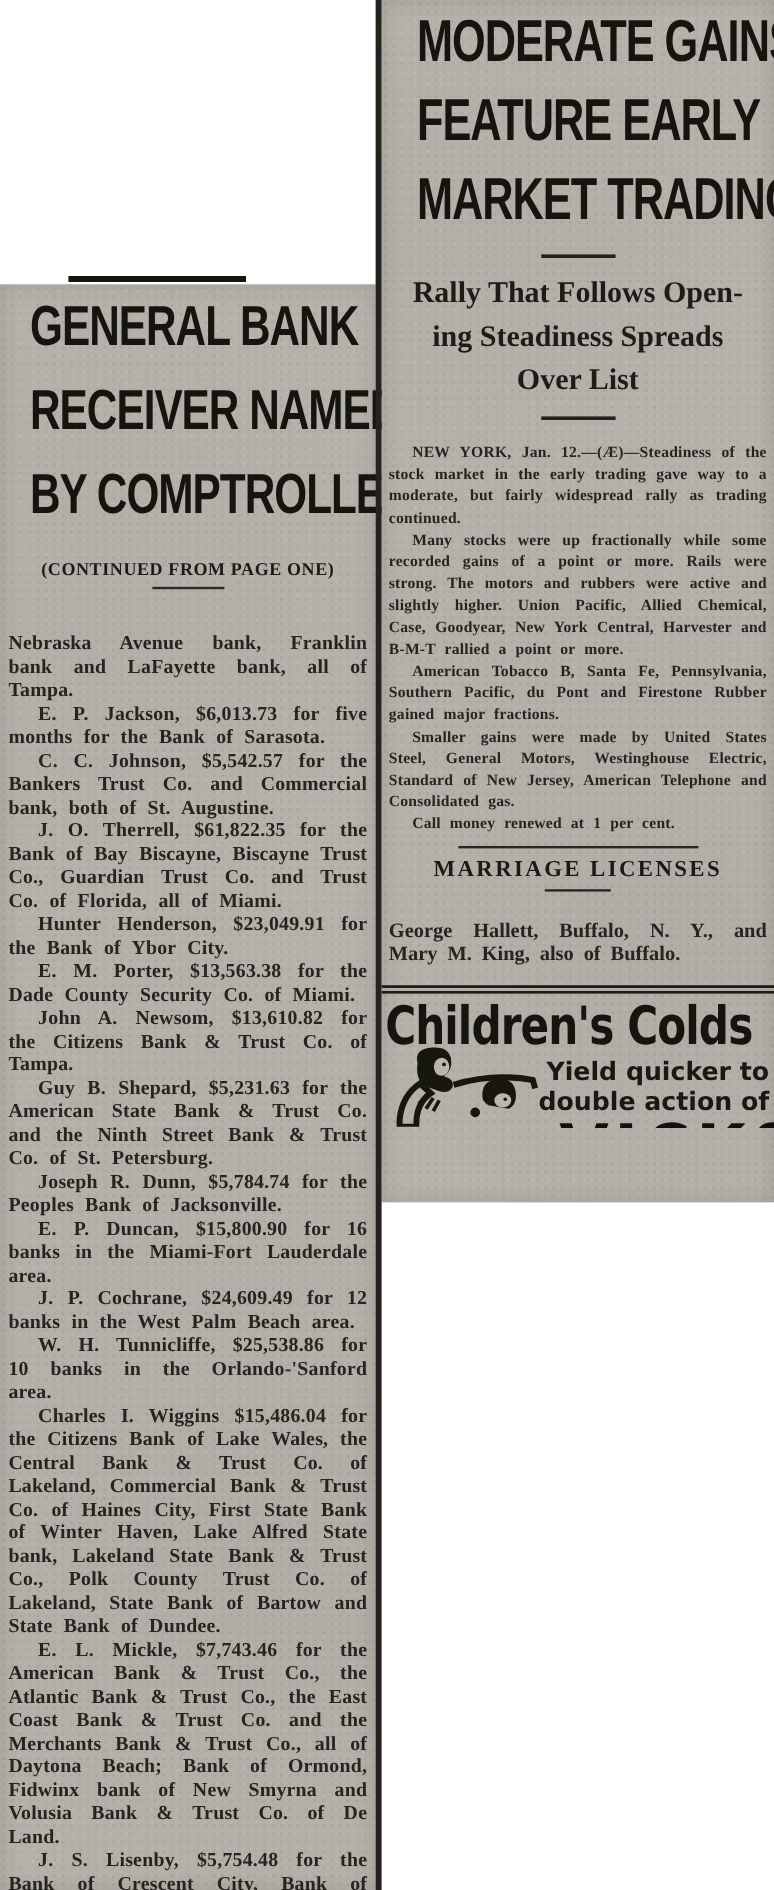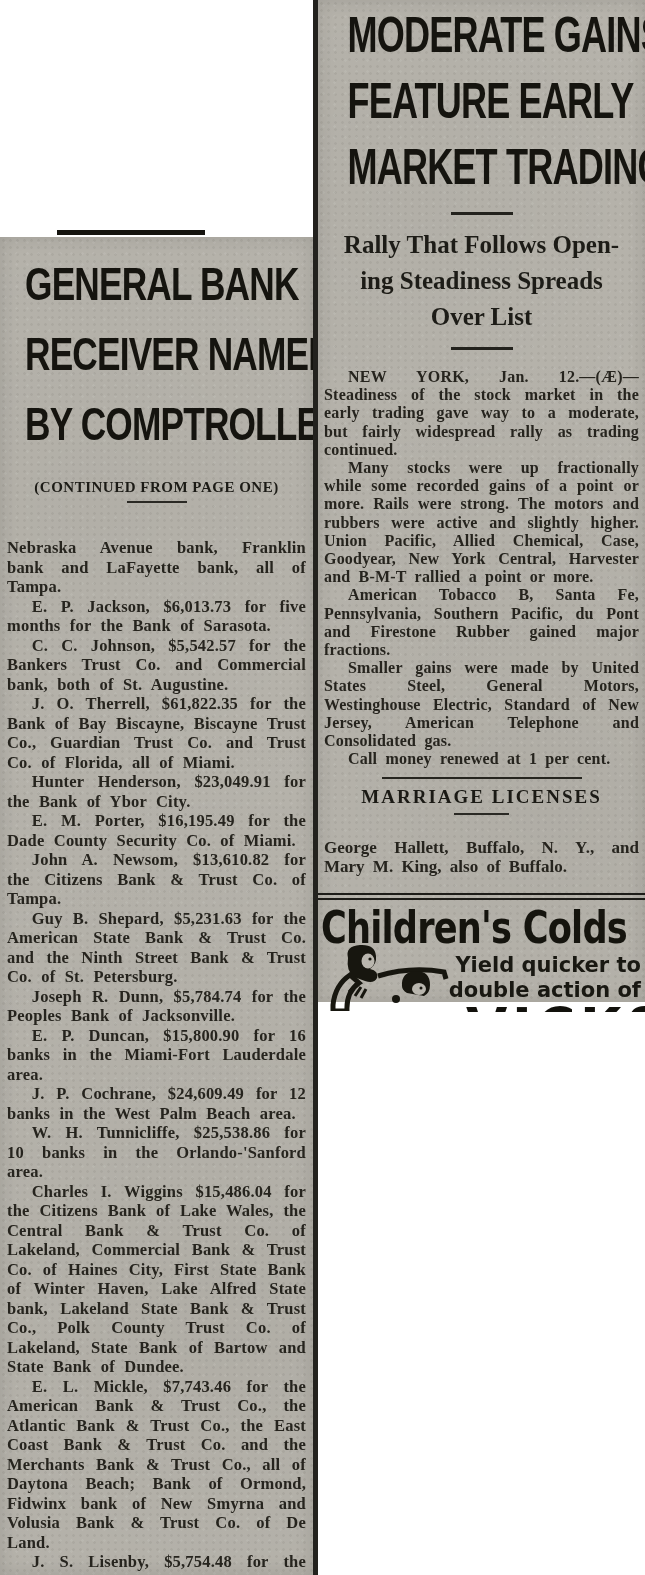--- a/index.html
+++ b/index.html
@@ -15,21 +15,21 @@
       radial-gradient(circle at 30% 20%, rgba(0,0,0,0.04), transparent 60%),
       radial-gradient(circle at 70% 80%, rgba(0,0,0,0.05), transparent 55%);
     background-size:7px 7px, 11px 11px, 100% 100%, 100% 100%;
   }
   
   .col-divider{position:absolute;left:313px;top:0;width:5px;height:1575px;background:#23221e;}
   .left-topbar{position:absolute;left:57px;top:230px;width:148px;height:5px;background:#15140f;}
 
   
   .left-col{position:absolute;left:0;top:237px;width:313px;height:1338px;box-shadow:inset 0 0 18px rgba(0,0,0,0.12);}
-  .headline-left{padding-top:12px;}
+  .headline-left{padding-top:0;}
   .headline-left .hline{
     display:block;white-space:nowrap;text-align:center;
     font-family:"Liberation Sans",sans-serif;font-weight:700;
     font-size:42px;line-height:70px;letter-spacing:-1px;color:#15140f;
     transform:scale(0.84,1.12);
   }
   .continued{
     margin-top:20px;text-align:center;font-weight:700;font-size:15px;letter-spacing:0.5px;color:#1c1b16;
   }
   .rule-sm{height:2px;background:#2a2924;margin:5px auto 0;}
@@ -50,21 +50,21 @@
     font-family:"Liberation Sans",sans-serif;font-weight:700;
     font-size:44px;line-height:66px;letter-spacing:-1px;color:#15140f;
     transform:scale(0.82,1.12);
   }
   .subhead{
     text-align:center;font-weight:700;font-size:25px;line-height:36px;color:#1d1c17;
   }
   .rule-mid{width:62px;height:3px;background:#23221d;margin:12px auto;}
   .body-right{
     padding:6px 6px 0 6px;text-align:justify;
-    font-size:16px;line-height:18.2px;font-weight:700;color:#26241e;
+    font-size:13px;line-height:18.2px;font-weight:700;color:#26241e;
     word-spacing:4px;letter-spacing:0.2px;
   }
   .section-rule{width:200px;height:2px;background:#26251f;margin:9px auto 7px;}
   .marriage-heading{
     text-align:center;font-weight:700;font-size:19px;letter-spacing:2px;color:#1b1a15;
   }
   .marriage-body{
     padding:6px 6px 0 6px;text-align:justify;font-size:17px;line-height:19px;font-weight:700;
     word-spacing:4px;color:#26241e;
   }
@@ -104,21 +104,21 @@
       <span class="hline">BY COMPTROLLER</span>
     </div>
     <div class="continued">(CONTINUED FROM PAGE ONE)</div>
     <div class="rule-sm w60"></div>
     <div class="body-left">
       <p class="flush">Nebraska Avenue bank, Franklin bank and LaFayette bank, all of Tampa.</p>
       <p>E. P. Jackson, $6,013.73 for five months for the Bank of Sarasota.</p>
       <p>C. C. Johnson, $5,542.57 for the Bankers Trust Co. and Commercial bank, both of St. Augustine.</p>
       <p>J. O. Therrell, $61,822.35 for the Bank of Bay Biscayne, Biscayne Trust Co., Guardian Trust Co. and Trust Co. of Florida, all of Miami.</p>
       <p>Hunter Henderson, $23,049.91 for the Bank of Ybor City.</p>
-      <p>E. M. Porter, $16,195.49 for the Dade County Security Co. of Miami.</p>
+      <p>E. M. Porter, $13,563.38 for the Dade County Security Co. of Miami.</p>
       <p>John A. Newsom, $13,610.82 for the Citizens Bank &amp; Trust Co. of Tampa.</p>
       <p>Guy B. Shepard, $5,231.63 for the American State Bank &amp; Trust Co. and the Ninth Street Bank &amp; Trust Co. of St. Petersburg.</p>
       <p>Joseph R. Dunn, $5,784.74 for the Peoples Bank of Jacksonville.</p>
       <p>E. P. Duncan, $15,800.90 for 16 banks in the Miami-Fort Lauderdale area.</p>
       <p>J. P. Cochrane, $24,609.49 for 12 banks in the West Palm Beach area.</p>
       <p>W. H. Tunnicliffe, $25,538.86 for 10 banks in the Orlando-'Sanford area.</p>
       <p>Charles I. Wiggins $15,486.04 for the Citizens Bank of Lake Wales, the Central Bank &amp; Trust Co. of Lakeland, Commercial Bank &amp; Trust Co. of Haines City, First State Bank of Winter Haven, Lake Alfred State bank, Lakeland State Bank &amp; Trust Co., Polk County Trust Co. of Lakeland, State Bank of Bartow and State Bank of Dundee.</p>
       <p>E. L. Mickle, $7,743.46 for the American Bank &amp; Trust Co., the Atlantic Bank &amp; Trust Co., the East Coast Bank &amp; Trust Co. and the Merchants Bank &amp; Trust Co., all of Daytona Beach; Bank of Ormond, Fidwinx bank of New Smyrna and Volusia Bank &amp; Trust Co. of De Land.</p>
       <p>J. S. Lisenby, $5,754.48 for the Bank of Crescent City, Bank of Hastings, East Florida Savings &amp; Trust Co. of Palatka.</p>
 

